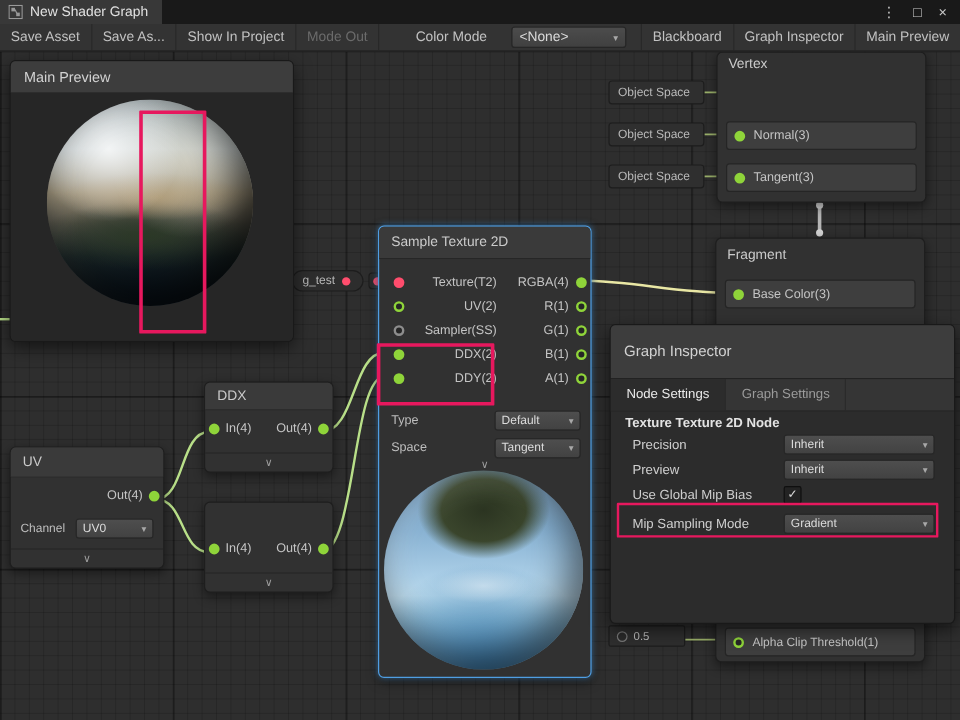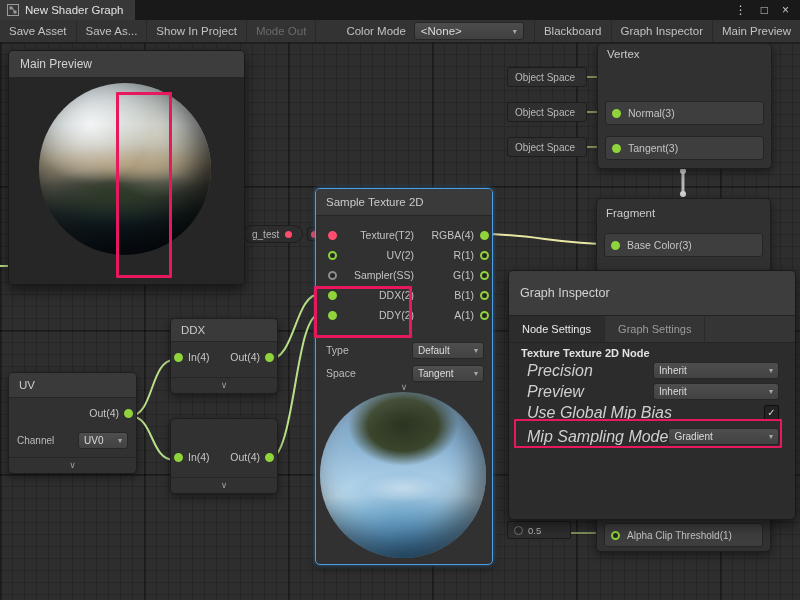--- a/index.html
+++ b/index.html
@@ -15,21 +15,21 @@
   .win-controls{margin-left:auto;display:flex;align-items:center;color:#c9c9c9;padding-right:4px;}
   .win-btn{padding:0 7px;font-size:12px;line-height:20px;cursor:default;}
 
   
   .toolbar{position:absolute;top:20px;left:0;right:0;height:22px;background:#333333;
            border-bottom:1px solid #1f1f1f;display:flex;align-items:stretch;
            font-size:11.5px;color:#c2c2c2;z-index:30;}
   .tb-btn{display:flex;align-items:center;padding:0 9px;border-right:1px solid #282828;white-space:nowrap;}
   .tb-btn.disabled{color:#6b6b6b;}
   .tb-label{display:flex;align-items:center;padding:0 8px 0 30px;white-space:nowrap;}
-  .tb-dd{display:flex;align-items:center;justify-content:space-between;width:96px;margin:2px 0;
+  .tb-dd{display:flex;align-items:center;justify-content:space-between;width:96px;margin:2px 12px;
          background:linear-gradient(#4c4c4c,#404040);border:1px solid #262626;border-radius:3px;
          padding:0 6px;color:#dadada;}
   .tb-right{margin-left:auto;display:flex;align-items:stretch;border-left:1px solid #282828;}
 
   
   .graph-bg{position:absolute;left:0;top:42px;right:0;bottom:0;background-color:#2e2e2e;
     background-image:
       linear-gradient(rgba(0,0,0,.16) 1px,transparent 1px),
       linear-gradient(90deg,rgba(0,0,0,.16) 1px,transparent 1px),
       linear-gradient(rgba(0,0,0,.28) 2px,transparent 2px),
@@ -95,22 +95,22 @@
          box-shadow:0 5px 14px rgba(0,0,0,.55);z-index:5;}
   .panel-header{height:26px;line-height:26px;padding:0 11px;background:#3d3d3d;color:#d2d2d2;
                 font-size:12px;border-bottom:1px solid #222;border-radius:4px 4px 0 0;}
   .insp-header{height:44px;line-height:44px;font-size:12.5px;}
   .tabs{display:flex;height:26px;background:#353535;border-bottom:1px solid #242424;}
   .tab{display:flex;align-items:center;padding:0 13px;color:#9b9b9b;font-size:11px;
        border-right:1px solid #2a2a2a;}
   .tab.active{background:#2c2c2c;color:#eaeaea;}
   .insp-heading{position:absolute;left:12px;top:76px;font-weight:bold;font-size:11px;color:#e3e3e3;}
   .insp-row{position:absolute;left:18px;width:252px;height:19px;display:flex;align-items:center;}
-  .insp-label{flex:1;font-size:16px;color:#cfcfcf;white-space:nowrap;font-style:italic;}
-  .insp-ctrl{width:126px;display:flex;align-items:center;justify-content:flex-end;}
+  .insp-label{flex:1;font-size:11px;color:#cfcfcf;white-space:nowrap;}
+  .insp-ctrl{width:126px;display:flex;align-items:center;}
   .insp-ctrl .dd{width:100%;}
   .checkbox{width:13px;height:13px;background:#232323;border:1px solid #0f0f0f;border-radius:2px;
             display:flex;align-items:center;justify-content:center;font-size:10px;color:#d8d8d8;}
 
   
   .prop-pill{position:absolute;height:18px;background:#2d2d2d;border:1px solid #1d1d1d;
              border-radius:9px;display:flex;align-items:center;gap:6px;padding:0 8px;
              font-size:10px;color:#b7b7b7;z-index:2;box-sizing:border-box;}
   .prop-port{position:absolute;width:14px;height:14px;background:#2d2d2d;border:1px solid #1d1d1d;
              border-radius:3px;display:flex;align-items:center;justify-content:center;z-index:2;box-sizing:border-box;}
@@ -335,21 +335,21 @@
     </div>
     <div class="chevron-bar">∨</div>
   </div>
 
   <div class="node" style="left:8px;top:372px;width:127px;height:100px">
     <div class="node-header" style="height:24px;line-height:24px">UV</div>
     <div style="position:absolute;top:34px;right:3px;display:flex;align-items:center;gap:5px;font-size:10.5px">
       <span>Out(4)</span>
       <span class="dot g"></span>
     </div>
-    <div style="position:absolute;top:58px;left:8px;right:8px;height:18px;display:flex;align-items:center;gap:19px;font-size:10px;color:#bdbdbd">
+    <div style="position:absolute;top:58px;left:8px;right:8px;height:18px;display:flex;align-items:center;gap:4px;font-size:10px;color:#bdbdbd">
       <span style="width:42px;overflow:hidden;white-space:nowrap">Channel</span>
       <div class="dd" style="flex:1">
         <span>UV0</span>
         <span class="arr">▾</span>
       </div>
     </div>
     <div class="chevron-bar">∨</div>
   </div>
 
   <div class="panel" style="left:8px;top:50px;width:235px;height:233px">

